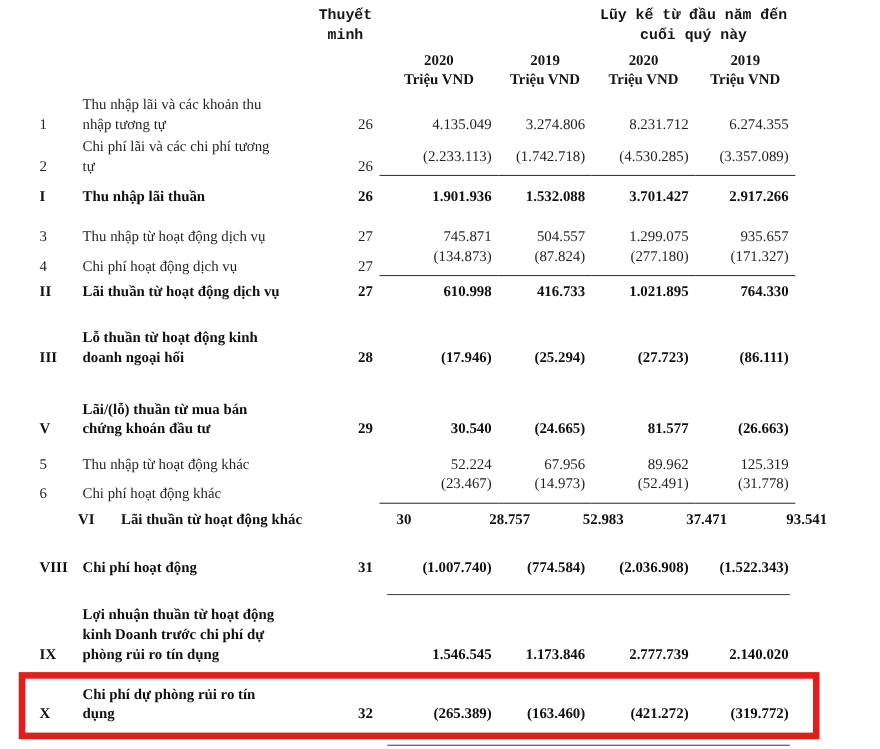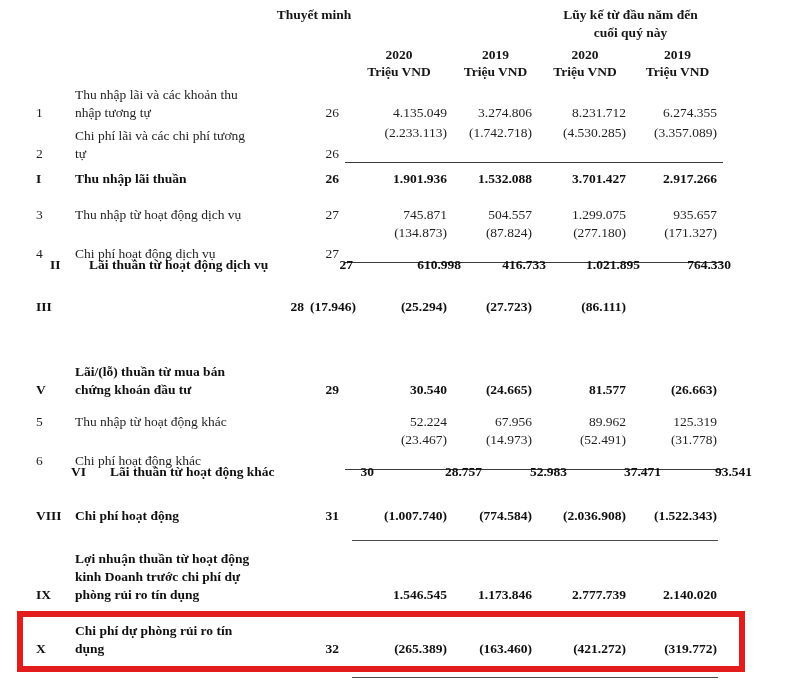--- a/index.html
+++ b/index.html
@@ -1,33 +1,33 @@
 <!DOCTYPE html>
 <html><head>
 <meta charset="utf-8">
 <style>
   html,body{margin:0;padding:0;background:#fff;}
   .page{
     position:relative;width:800px;height:681px;background:#ffffff;
     font-family:"Liberation Serif","DejaVu Serif",serif;
     color:#1f1f1f;font-size:13.5px;line-height:1.33;overflow:hidden;
   }
-  .abs{position:absolute;}
+  .abs{position:absolute;font-family:Liberation Mono, monospace;}
   .hdr{font-weight:bold;text-align:center;white-space:pre-line;color:#161616;}
   .grid{
     position:absolute;left:0;width:723px;
     display:grid;grid-template-columns:75px 235px 35px 108px 85px 94px 91px;
     align-items:end;
   }
   .cell{min-height:1px;}
   .no{padding-left:36px;}
   .label{white-space:pre-line;}
   .n,.v{text-align:right;padding-right:6px;}
   .b{font-weight:bold;color:#101010;}
-  .ul .v{border-bottom:1.5px solid #3a3a3a;padding-bottom:20px;}
+  .ul .v{border-bottom:1.5px solid #3a3a3a;padding-bottom:8px;}
   .rule{position:absolute;left:352px;width:366px;height:0;border-top:1.6px solid #4a4a4a;}
   .hl-box{position:absolute;left:17px;top:611px;width:716px;height:49px;border:6px solid #e31c1c;}
 </style>
 </head>
 <body>
 
 <div class="page">
 
   <div class="abs hdr" style="left:276px;top:6px;width:76px;">Thuyết minh</div>
   <div class="abs hdr" style="left:533px;top:6px;width:195px;">Lũy kế từ đầu năm đến
@@ -97,32 +97,34 @@
   <div class="grid ul" style="top:224px;">
     <span class="cell no">4</span>
     <span class="cell label">Chi phí hoạt động dịch vụ</span>
     <span class="cell n">27</span>
     <span class="cell v">(134.873)</span>
     <span class="cell v">(87.824)</span>
     <span class="cell v">(277.180)</span>
     <span class="cell v">(171.327)</span>
   </div>
 
-  <div class="grid b" style="top:256px;padding-left:14px;">
+  <div class="grid b" style="top:256px;">
     <span class="cell no">II</span>
     <span class="cell label">Lãi thuần từ hoạt động dịch vụ</span>
     <span class="cell n">27</span>
     <span class="cell v">610.998</span>
     <span class="cell v">416.733</span>
     <span class="cell v">1.021.895</span>
     <span class="cell v">764.330</span>
   </div>
 
   <div class="grid b" style="top:298px;">
     <span class="cell no">III</span>
+    <span class="cell label">Lỗ thuần từ hoạt động kinh
+doanh ngoại hối</span>
     <span class="cell n">28</span>
     <span class="cell v">(17.946)</span>
     <span class="cell v">(25.294)</span>
     <span class="cell v">(27.723)</span>
     <span class="cell v">(86.111)</span>
   </div>
 
   <div class="grid b" style="top:363px;">
     <span class="cell no">V</span>
     <span class="cell label">Lãi/(lỗ) thuần từ mua bán

